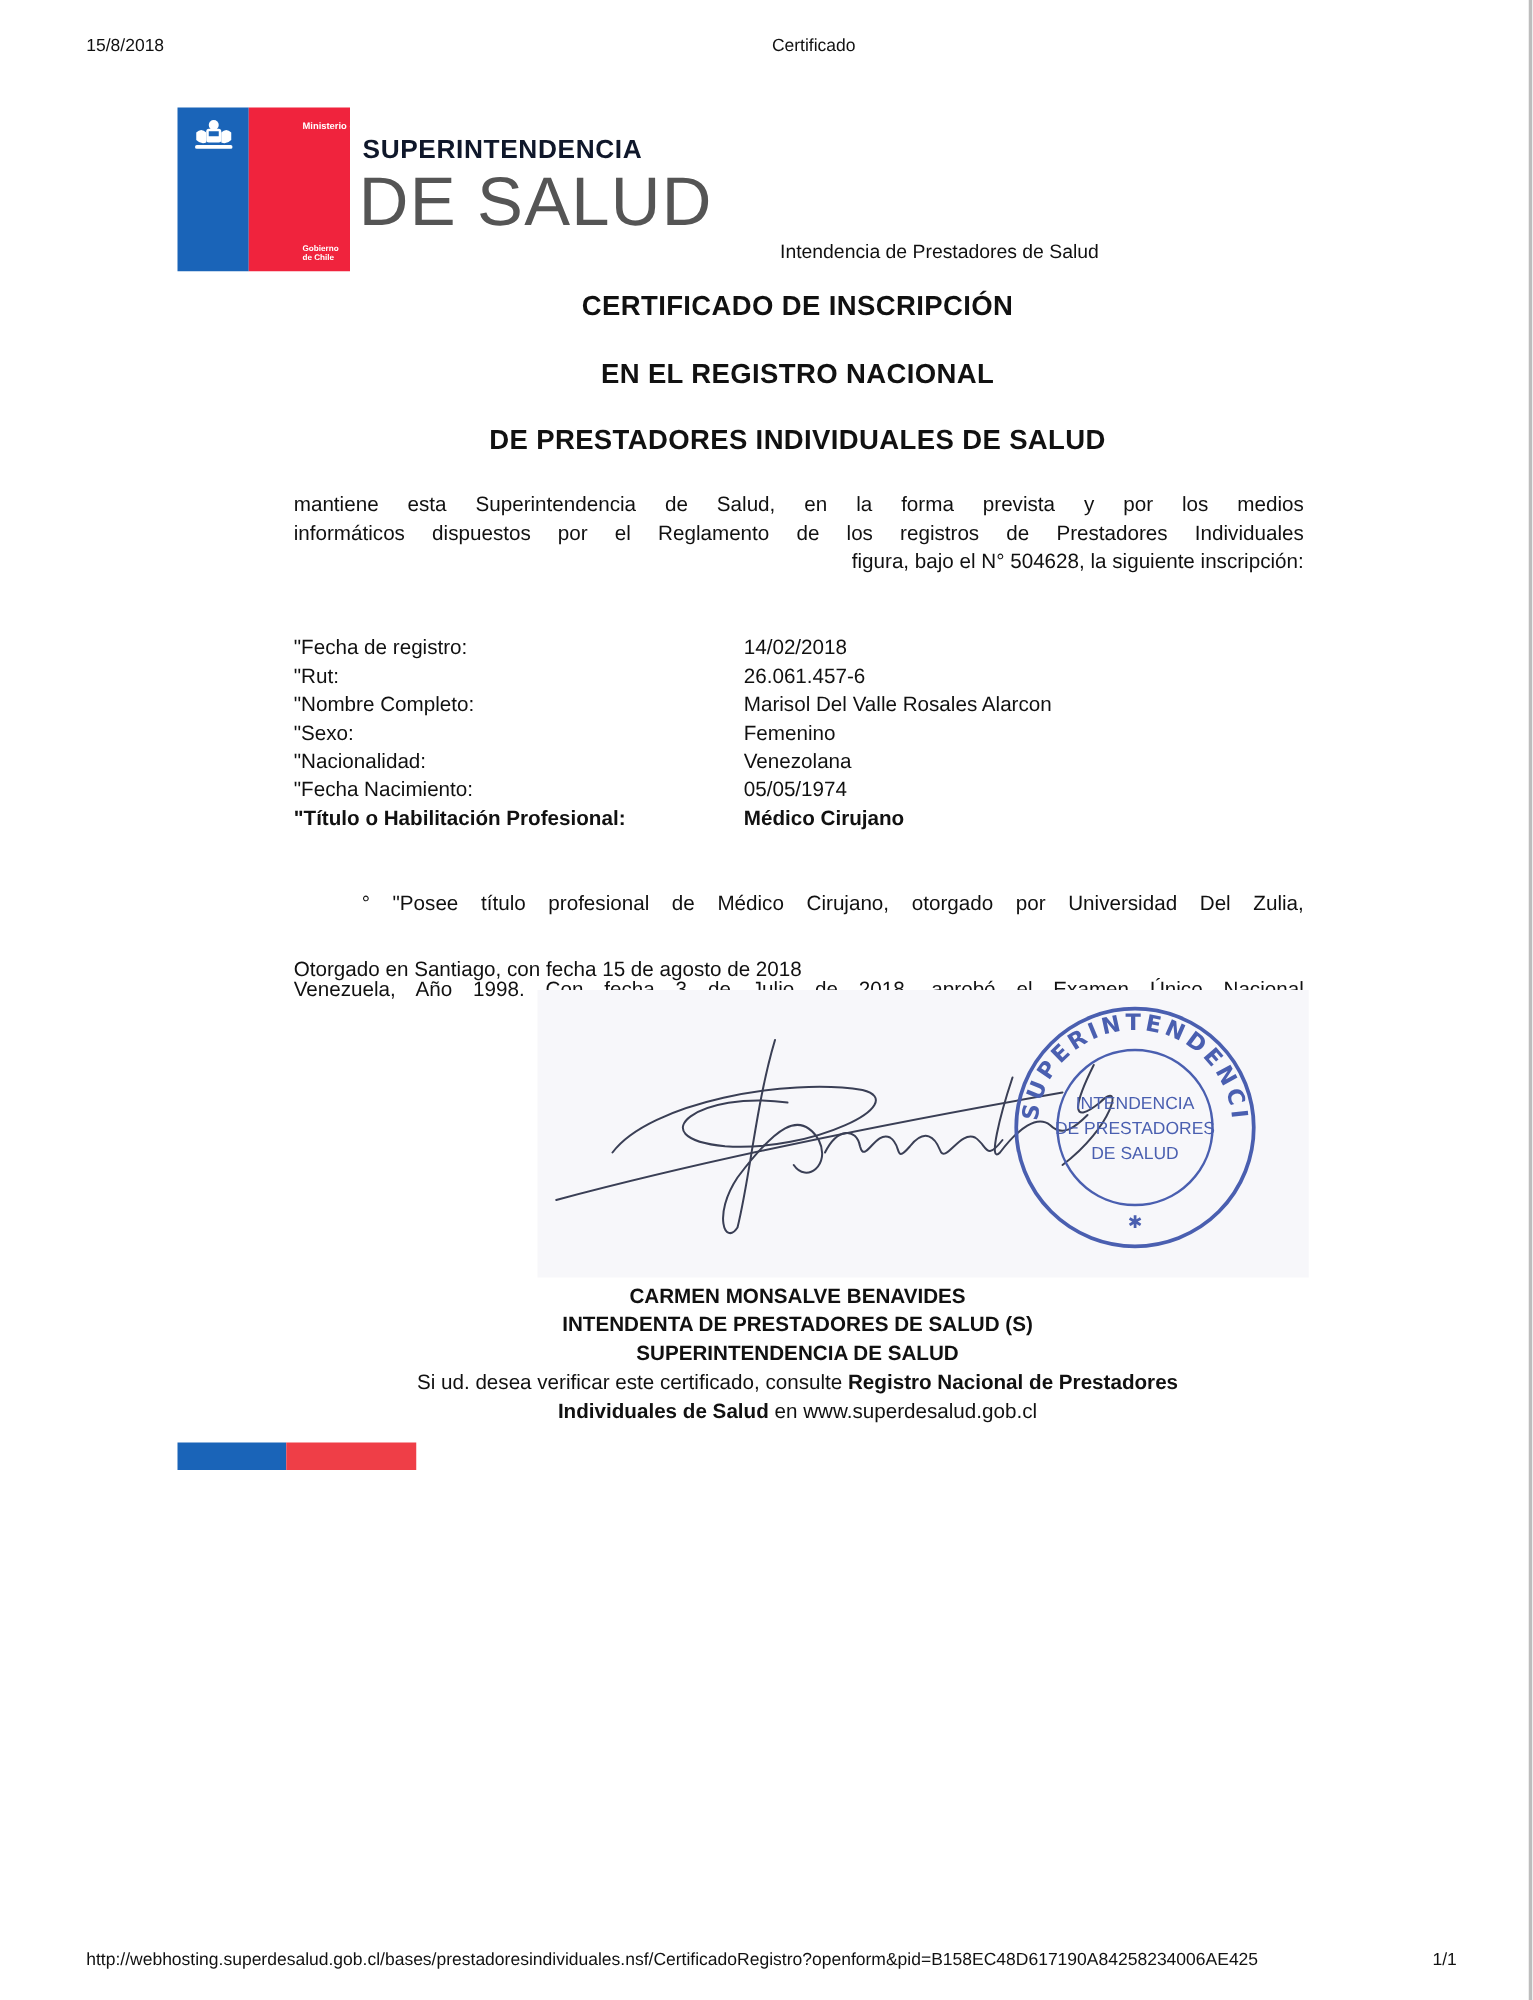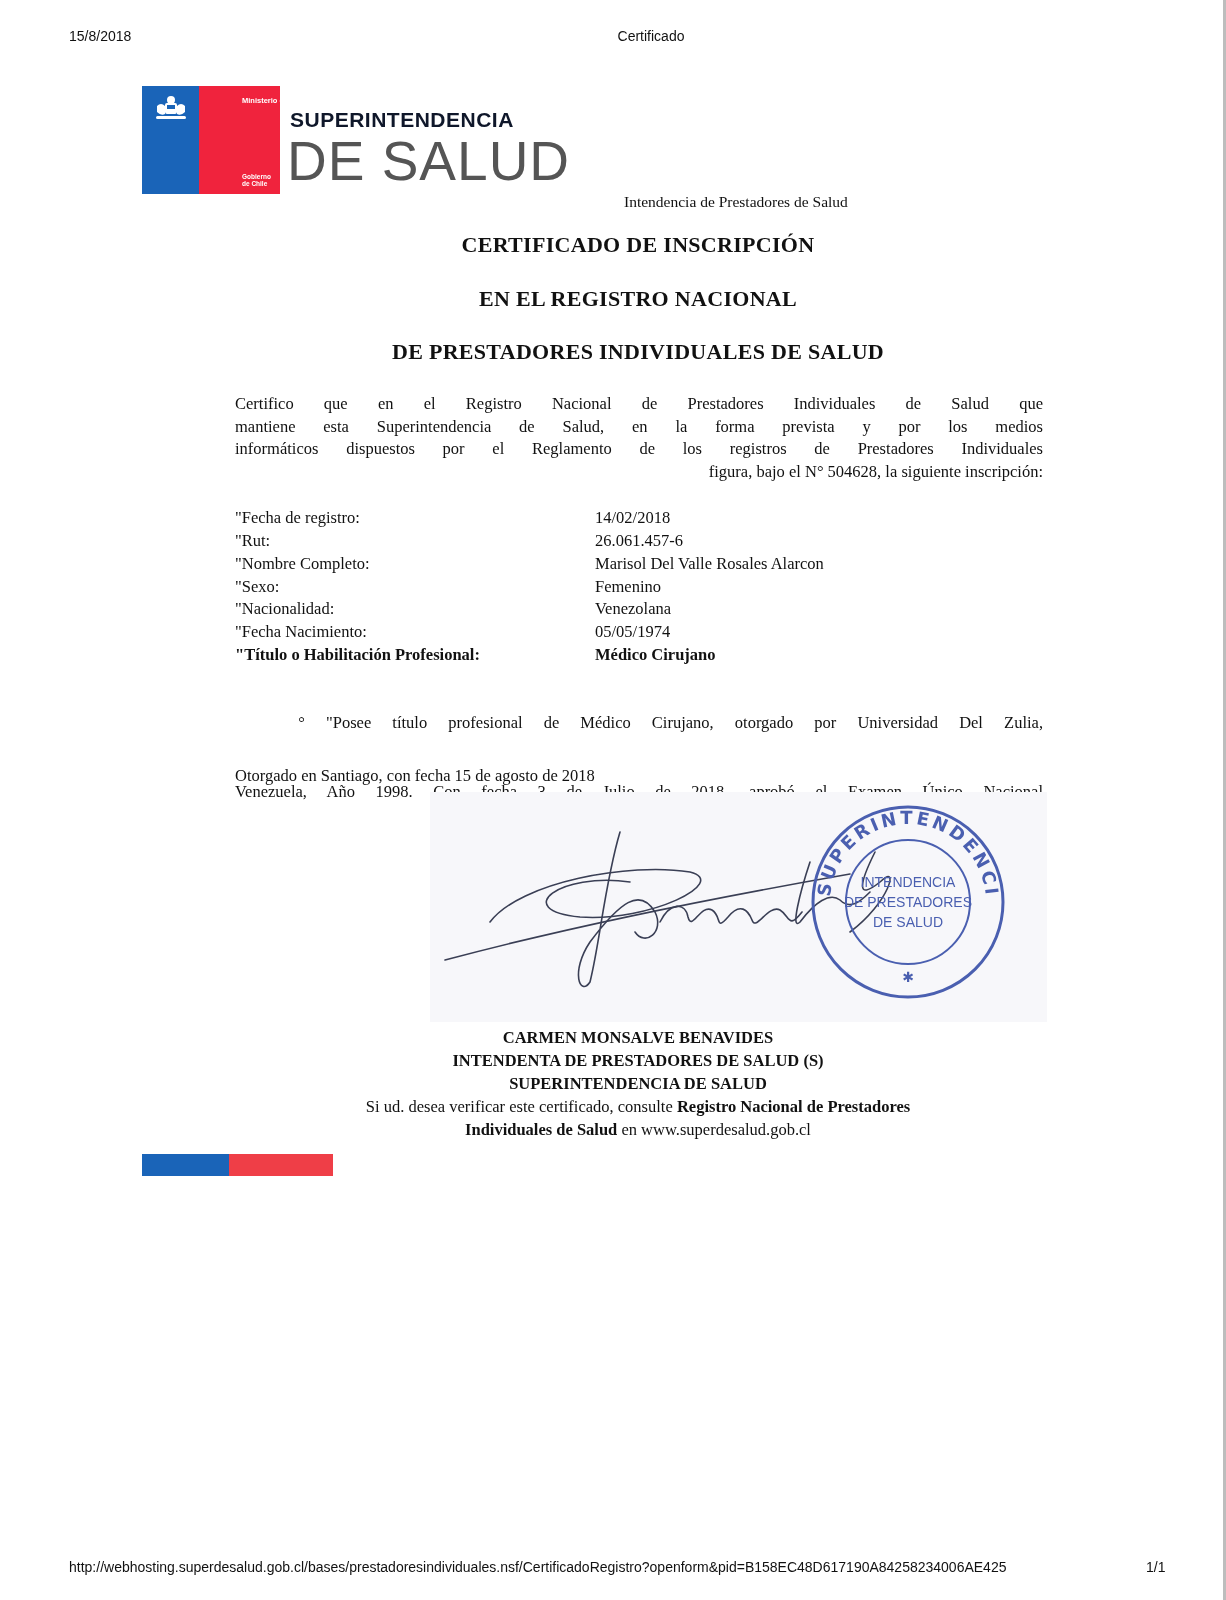--- a/index.html
+++ b/index.html
@@ -1,25 +1,25 @@
 <!DOCTYPE html>
 <html><head>
 <meta charset="utf-8">
 <style>
   html, body { margin: 0; padding: 0; background: #ffffff; }
   body { width: 1226px; height: 1600px; position: relative; overflow: hidden; color: #111; }
   .sans { font-family: "Liberation Sans", sans-serif; margin-left: 38px; }
-  .dv { font-family: Liberation Serif, serif; }
+  .dv { font-family: Liberation Sans, sans-serif; }
   .hdr-date { position: absolute; left: 31px; top: 28px; font-size: 14px; }
   .hdr-title { position: absolute; left: 0; width: 1226px; top: 28px; text-align: center; font-size: 14px; }
   .ftr-url { position: absolute; left: 31px; top: 1559px; font-size: 14px; white-space: nowrap; }
   .ftr-page { position: absolute; left: 1108px; top: 1559px; font-size: 14px; }
   .right-edge { position: absolute; right: 0; top: 0; width: 3px; height: 1600px; background: #bdbdbd; }
 
-  .logo-box { position: absolute; left: 142px; top: 86px; width: 138px; height: 108px; display: flex; }
+  .logo-box { position: absolute; left: 142px; top: 86px; width: 138px; height: 131px; display: flex; }
   .logo-blue { width: 57px; height: 100%; background: #1a64b8; position: relative; }
   .logo-red { flex: 1; background: #f0233d; position: relative; }
   .logo-crest { position: absolute; left: 10px; top: 8px; width: 38px; height: 30px; }
   .logo-ministerio { position: absolute; left: 5px; top: 10px; font-size: 7.5px; font-weight: bold; color: #fff; line-height: 9px; width: 75px; }
   .logo-gobierno { position: absolute; left: 5px; bottom: 7px; font-size: 6.5px; font-weight: bold; color: #fff; }
   .wordmark-1 { position: absolute; left: 290px; top: 108px; font-size: 21px; color: #0f172a; letter-spacing: 0.5px; font-family: "Liberation Sans", sans-serif; font-weight: bold; }
   .wordmark-2 { position: absolute; left: 287px; top: 130px; font-size: 55px; color: #555; letter-spacing: 1px; font-family: "Liberation Sans", sans-serif; line-height: 62px; }
   .intendencia { position: absolute; left: 624px; top: 193px; font-size: 15.5px; }
 
   .title-line { position: absolute; left: 0; width: 1276px; text-align: center; font-weight: bold; font-size: 22px; letter-spacing: 0.3px; }
@@ -67,21 +67,20 @@
 </div>
 <div class="wordmark-1">SUPERINTENDENCIA</div>
 <div class="wordmark-2">DE SALUD</div>
 <div class="intendencia dv">Intendencia de Prestadores de Salud</div>
 
 <div class="title-line dv" style="top:232px;">CERTIFICADO DE INSCRIPCIÓN</div>
 <div class="title-line dv" style="top:286px;">EN EL REGISTRO NACIONAL</div>
 <div class="title-line dv" style="top:339px;">DE PRESTADORES INDIVIDUALES DE SALUD</div>
 
 <div class="body-text dv" style="top:393px;">
-  <div class="justify">Certifico que en el Registro Nacional de Prestadores Individuales de Salud que</div>
   <div class="justify">mantiene esta Superintendencia de Salud, en la forma prevista y por los medios</div>
   <div class="justify">informáticos dispuestos por el Reglamento de los registros de Prestadores Individuales</div>
   <div class="last-line">figura, bajo el N° 504628, la siguiente inscripción:</div>
 </div>
 
 <div class="field-row dv" style="top:507px;">
   <span class="field-label">"Fecha de registro:</span>
   <span class="field-value">14/02/2018</span>
 </div>
 <div class="field-row dv" style="top:530px;">

